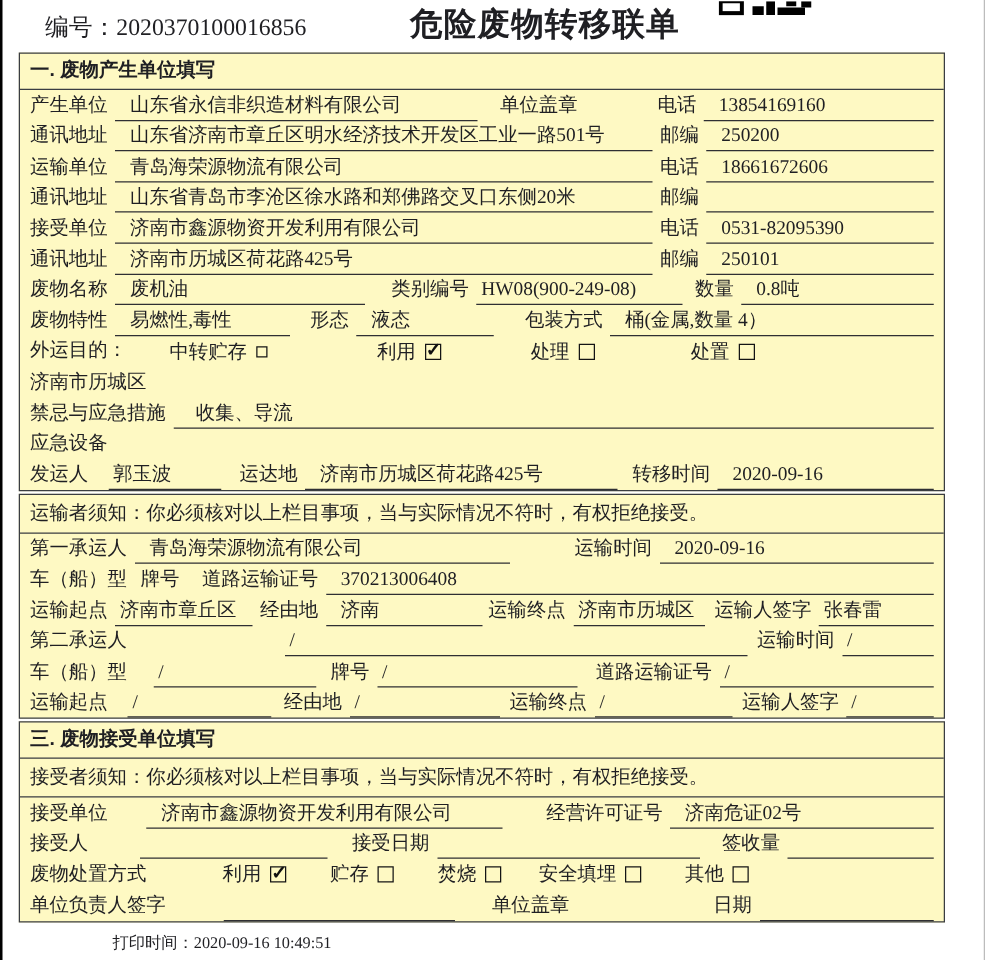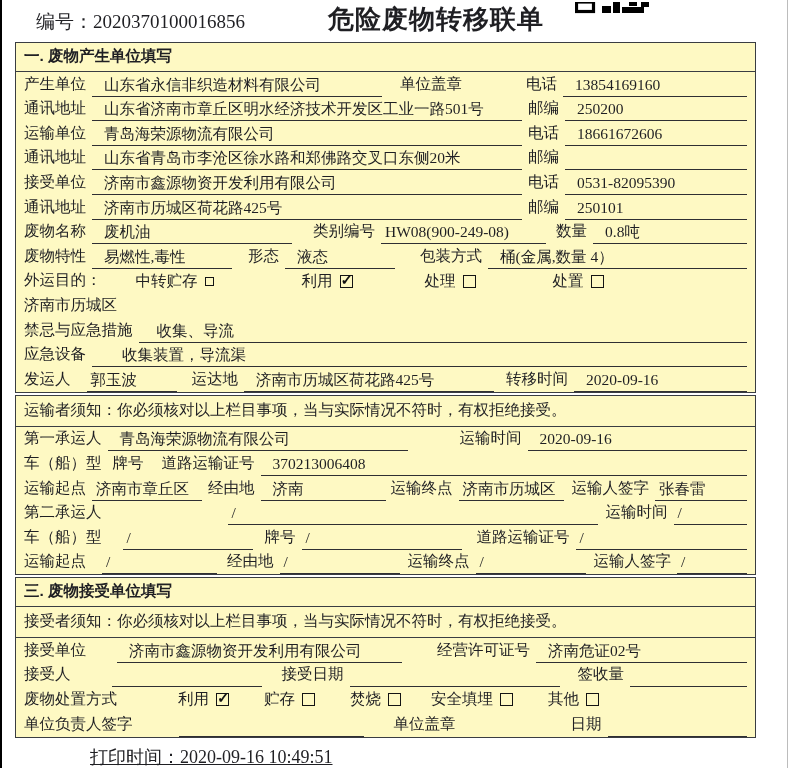--- a/index.html
+++ b/index.html
@@ -27,21 +27,21 @@
   .plain{padding-right:0;}
   .val{border-bottom:1px solid var(--line);white-space:nowrap;overflow:hidden;
        padding:0 4px 2px 12px;line-height:19px;box-sizing:border-box;}
   .val.grow{flex:1 1 auto;}
   .val.c{padding-left:4px;}
   .cbwrap{display:flex;align-items:center;align-self:center;white-space:nowrap;}
   .cbl{padding-right:7px;}
   .cbx{width:13px;height:13px;border:1.5px solid #141414;display:inline-block;position:relative;box-sizing:border-box;}
   .cbx.small{width:9px;height:9px;border-width:1px;}
   .cbx.checked::after{content:"\2713";position:absolute;left:0px;top:-5px;font-size:15px;font-weight:bold;color:#111;}
-  .footer{position:absolute;left:90px;top:745px;font-size:18px;white-space:nowrap;text-decoration:underline;}
+  .footer{position:absolute;left:90px;top:745px;font-size:13px;white-space:nowrap;}
 </style>
 </head>
 <body>
 
 <div class="page">
   <div class="left-edge"></div>
   <div class="right-edge"></div>
 
   <div class="serial"><span>编号：</span><span>2020370100016856</span></div>
 
@@ -135,21 +135,20 @@
         </div>
         <div class="row">
           <span class="lbl">济南市历城区</span>
         </div>
         <div class="row">
           <span class="lbl">禁忌与应急措施</span>
           <span class="val grow" style="padding-left: 18px;">收集、导流</span>
         </div>
         <div class="row">
           <span class="lbl">应急设备</span>
-          <span class="val grow" style="padding-left: 30px;">收集装置，导流渠</span>
         </div>
         <div class="row">
           <span class="lbl">发运人</span>
           <span class="val c" style="width: 90px; margin-left: 10px;">郭玉波</span>
           <span class="lbl" style="margin-left: 15px;">运达地</span>
           <span class="val" style="width: 250px;">济南市历城区荷花路425号</span>
           <span class="lbl" style="margin-left: 12px;">转移时间</span>
           <span class="val grow">2020-09-16</span>
         </div>
       </div>

